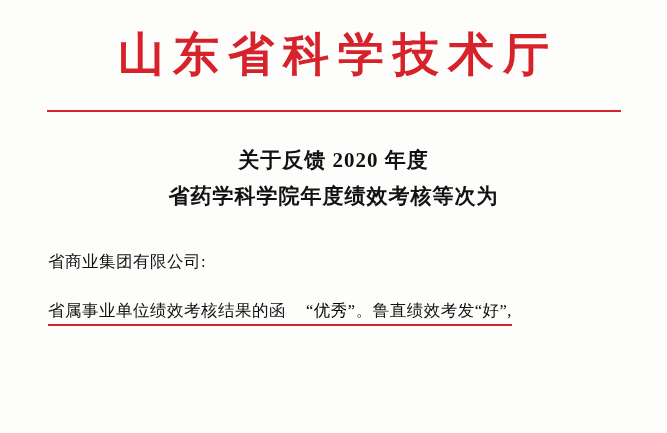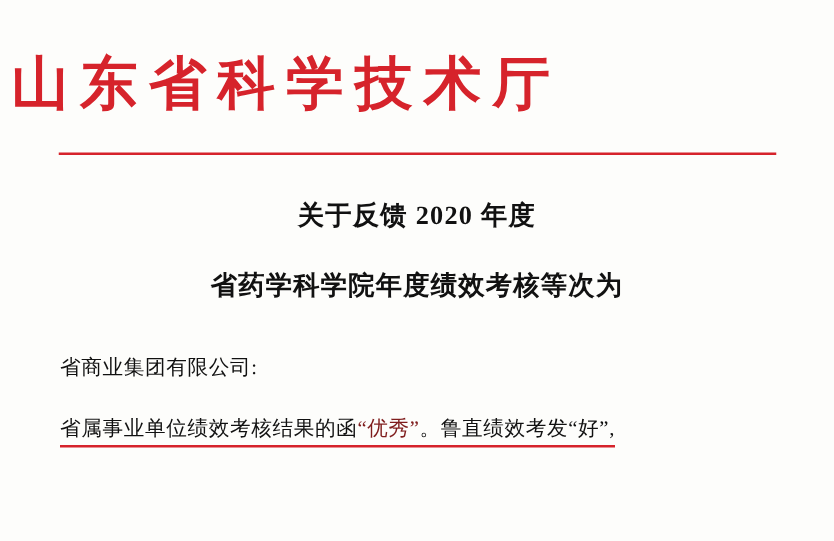--- a/index.html
+++ b/index.html
@@ -15,21 +15,22 @@
   }
   .page {
     position: relative;
     width: 667px;
     height: 433px;
     background: #fdfdfb;
     box-sizing: border-box;
     overflow: hidden;
   }
   .letterhead {
-    padding-top: 38px;
+    text-align: center;
+    padding-top: 26px;
     padding-bottom: 4px;
   }
   .letterhead-title {
     color: #d6232b;
     font-family: "Liberation Serif", serif;
     font-weight: bold;
     font-size: 46px;
     letter-spacing: 9px;
     line-height: 1.25;
     white-space: nowrap;
@@ -45,21 +46,20 @@
     text-align: center;
     margin-top: 30px;
     color: #111;
     font-weight: bold;
     font-size: 21px;
     line-height: 1.75;
     letter-spacing: 1px;
   }
   .doc-title .line {
     display: block;
-    margin-top: 20px;
   }
   .body-block {
     margin: 30px 48px 0 48px;
     color: #111;
     font-size: 16.5px;
     line-height: 2.0;
     letter-spacing: 0.5px;
   }
   .salutation {
     margin-bottom: 14px;
@@ -68,21 +68,22 @@
     text-indent: 2em;
     text-align: justify;
   }
   .para-last {
     text-indent: 0;
     margin-top: 2px;
     position: relative;
     display: inline-block;
   }
   .hl-red {
-    color: #7f1d1d;
+    color: #000000;
+    margin-left: 20px;
   }
   .underline-red {
     position: absolute;
     left: 0;
     right: 0;
     bottom: 1px;
     height: 2px;
     background: #d6232b;
   }
 </style>

